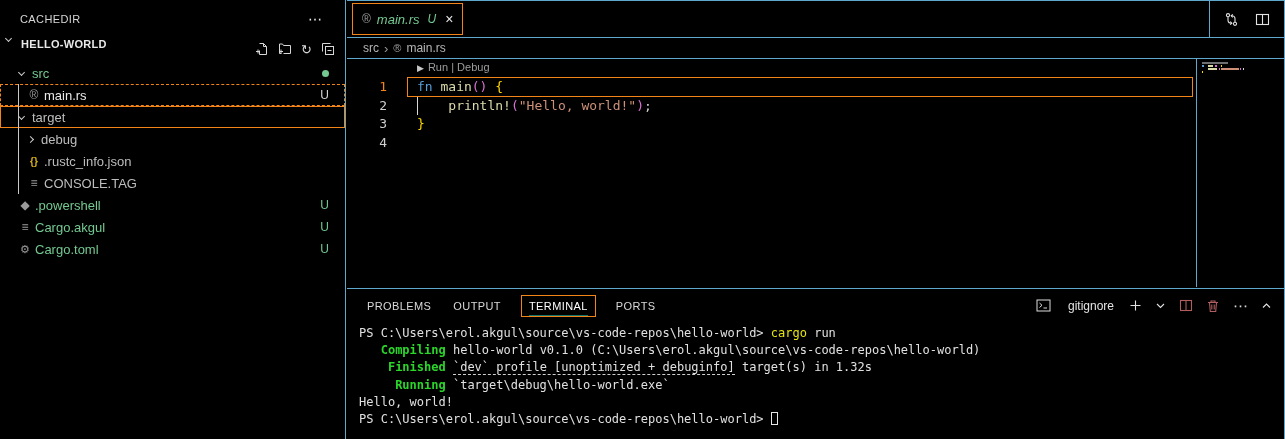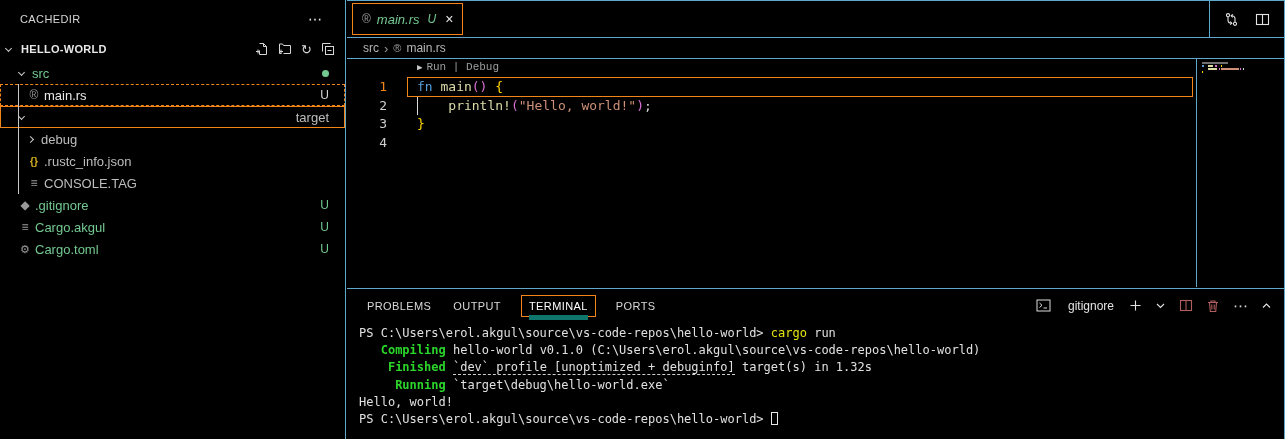--- a/index.html
+++ b/index.html
@@ -9,30 +9,30 @@
   }
   *{margin:0;padding:0;box-sizing:border-box;}
   html,body{background:#000;}
   #app{position:relative;width:1285px;height:439px;background:#000;overflow:hidden;
        font-family:"Liberation Sans",sans-serif;color:var(--fg);}
   
   #sidebar{position:absolute;left:0;top:0;width:346px;height:439px;background:#000;border-right:1px solid var(--border);}
   .sb-title{height:38px;display:flex;align-items:center;justify-content:space-between;padding:0 22px 0 20px;}
   .sb-title-text{font-size:11px;color:#d6d6d6;letter-spacing:.4px;}
   .dots{color:#e8e8e8;font-size:14px;letter-spacing:1px;cursor:pointer;}
-  .sb-section{height:22px;display:flex;align-items:center;padding:0 10px 0 4px;}
+  .sb-section{height:22px;display:flex;padding:0 10px 0 4px;}
   .sb-section-label{font-size:11px;font-weight:bold;color:#e8e8e8;letter-spacing:.3px;margin-left:2px;flex:1;}
   .sb-actions{display:flex;align-items:center;gap:9px;}
   .sb-actions svg,.sb-actions .tglyph{cursor:pointer;}
   .tglyph{color:#d7d7d7;font-size:13px;line-height:13px;}
   #file-tree{position:relative;padding-top:2px;}
   .iguide{position:absolute;left:18px;width:1px;background:#c8c8c8;}
   .trow{height:22px;display:flex;align-items:center;padding-right:15px;font-size:13px;cursor:pointer;border:1px solid transparent;}
   .trow.sel-dashed{border:1px dashed var(--orange);}
-  .trow.sel-solid{border:1px solid var(--orange);justify-content:space-between;}
+  .trow.sel-solid{border:1px solid var(--orange);}
   .chev{width:5px;height:5px;border-right:1.3px solid #cccccc;border-bottom:1.3px solid #cccccc;display:inline-block;flex:none;}
   .chev.down{transform:rotate(45deg);margin:-2px 8px 0 2px;}
   .chev.right{transform:rotate(-45deg);margin:0 8px 0 2px;}
   .fi{width:16px;flex:none;display:inline-block;text-align:center;margin-right:2px;color:#9a9a9a;font-size:12px;}
   .fi.json{color:#d8b21c;font-weight:bold;font-size:10px;}
   .fi.gear{font-size:11px;}
   .tlabel{white-space:nowrap;}
   .c-def{color:#bdbdbd;} .c-green{color:var(--green);} .c-bright{color:#e9e9e9;}
   .tbadge{margin-left:auto;font-size:12px;}
   .b-green{color:var(--green);} .b-bright{color:#d5d5d5;}
@@ -48,38 +48,38 @@
   .tab-close{color:#e8e8e8;font-size:14px;margin-left:9px;cursor:pointer;}
   .tab-actions{position:absolute;right:0;top:0;height:37px;display:flex;align-items:center;gap:16px;padding:0 14px;border-left:1px solid var(--border);}
   .tab-actions svg{cursor:pointer;}
   .breadcrumb{height:21px;display:flex;align-items:center;padding-left:16px;font-size:12px;color:#b5b5b5;border-bottom:1px solid var(--border);gap:5px;}
   .bc-sep{color:#9a9a9a;font-size:13px;}
   .bc-ricon{color:#9a9a9a;font-size:11px;}
   .bc-item{cursor:pointer;}
   #editor{position:relative;height:228px;font-family:"DejaVu Sans Mono",monospace;}
   #gutter{position:absolute;left:0;top:19px;width:40px;text-align:right;font-size:13px;line-height:18.7px;color:#cfcfcf;}
   #gutter .ln-active{color:var(--orange);}
-  #codelens{position:absolute;left:70px;top:2px;font-size:11px;color:#9d9d9d;font-family:Liberation Mono, monospace;cursor:pointer;}
+  #codelens{position:absolute;left:70px;top:2px;font-size:11px;color:#9d9d9d;font-family:Liberation Sans, sans-serif;cursor:pointer;}
   #codelens .cl-arrow{color:#c9c9c9;font-size:9px;margin-right:4px;}
   #curline{position:absolute;left:60px;top:18px;width:786px;height:20px;border:1px solid var(--orange);}
   #code{position:absolute;left:70px;top:19px;font-size:13px;line-height:18.7px;white-space:pre;}
   #indent-guide{position:absolute;left:70px;top:38px;height:18px;width:1px;background:#d9d9d9;}
   #minimap{position:absolute;right:0;top:0;bottom:0;width:88px;border-left:1px solid var(--border);}
   #mini{position:absolute;left:5px;top:3px;}
   .mini-row{height:1.6px;margin-bottom:1.4px;display:flex;}
   .mini-bar{height:100%;margin-right:1.5px;}
   .tk-kw{color:var(--kw);} .tk-fnc{color:var(--fnc);} .tk-mag{color:var(--mag);}
   .tk-gold{color:var(--gold);} .tk-str{color:var(--str);} .tk-fg{color:#d4d4d4;}
   
   #panel{position:absolute;left:0;right:0;top:287px;bottom:0;border-top:1px solid var(--border);}
   .panel-header{height:33px;display:flex;align-items:center;padding-left:18px;position:relative;}
   .ptabs{display:flex;align-items:center;gap:18px;}
   .ptab{font-size:11px;letter-spacing:.4px;color:#d8d8d8;cursor:pointer;padding:5px 2px;}
   .ptab.active{border:1px solid var(--orange);padding:4px 7px;color:#ffffff;}
-  .ptab.active .pt-inner{border-bottom:5px solid #0f766e;padding-bottom:3px;}
+  .ptab.active .pt-inner{border-bottom:1px solid #0f766e;padding-bottom:3px;}
   .panel-actions{position:absolute;right:12px;top:0;height:33px;display:flex;align-items:center;gap:13px;}
   .panel-actions svg,.panel-actions .tglyph{cursor:pointer;}
   .shell-label{font-size:12px;color:#e3e3e3;margin:0 2px 0 4px;}
   #terminal{position:absolute;left:12px;right:4px;top:36px;bottom:0;font-family:"DejaVu Sans Mono",monospace;
             font-size:12px;line-height:17.2px;color:#e0e0e0;white-space:pre;}
   .tk-green{color:var(--tgreen);font-weight:bold;}
   .tk-yel{color:var(--tyellow);}
   .tk-u{border-bottom:1px dashed #cfcfcf;}
   .cursor{display:inline-block;width:7px;height:13px;border:1px solid #e6e6e6;vertical-align:-2px;}
 </style>
@@ -138,21 +138,21 @@
         <div class="trow" style="padding-left: 25px;">
           <span class="fi json">{}</span>
           <span class="tlabel c-def">.rustc_info.json</span>
         </div>
         <div class="trow" style="padding-left: 25px;">
           <span class="fi">≡</span>
           <span class="tlabel c-def">CONSOLE.TAG</span>
         </div>
         <div class="trow" style="padding-left: 16px;">
           <span class="fi">◆</span>
-          <span class="tlabel c-green">.gitignore</span>
+          <span class="tlabel c-green">.powershell</span>
           <span class="tbadge b-green">U</span>
         </div>
         <div class="trow" style="padding-left: 16px;">
           <span class="fi">≡</span>
           <span class="tlabel c-green">Cargo.akgul</span>
           <span class="tbadge b-green">U</span>
         </div>
         <div class="trow" style="padding-left: 16px;">
           <span class="fi gear">⚙</span>
           <span class="tlabel c-green">Cargo.toml</span>

